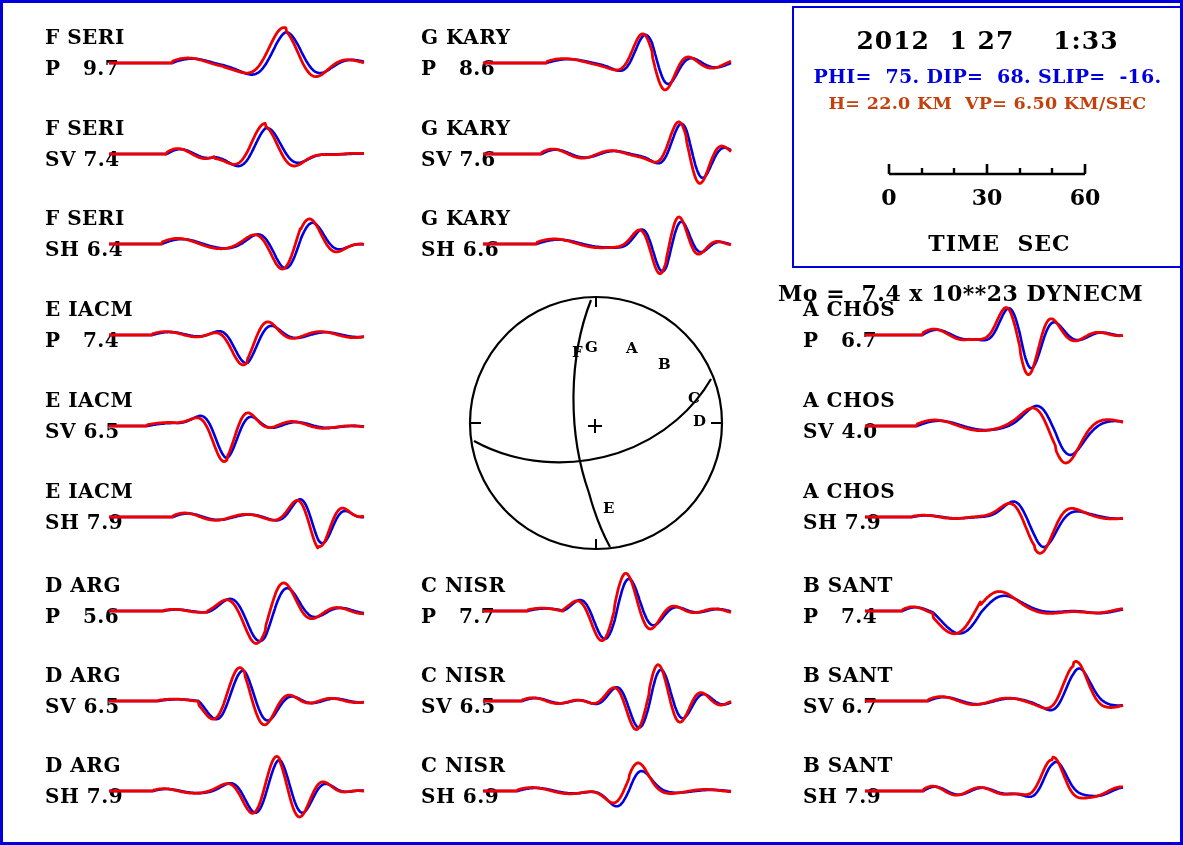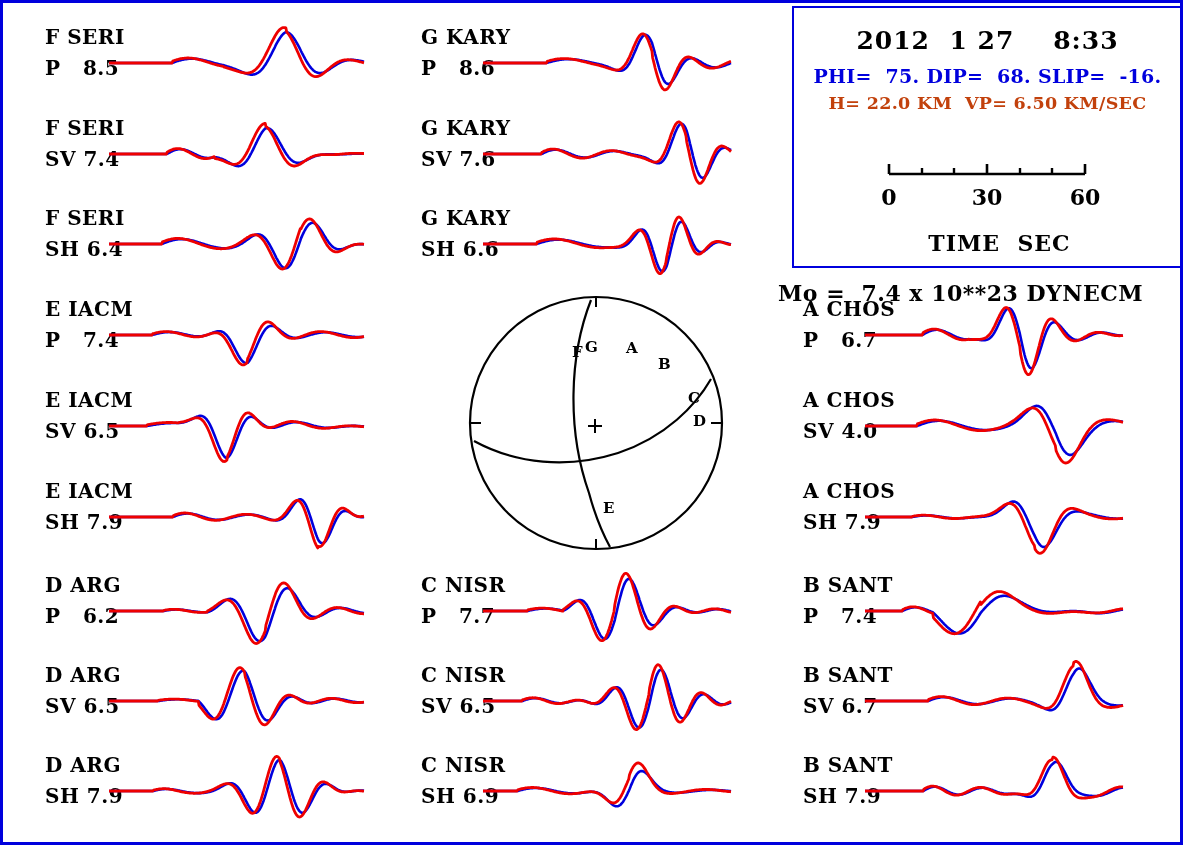--- a/index.html
+++ b/index.html
@@ -109,21 +109,21 @@
   }
 </style>
 </head>
 <body>
 
 <div id="page">
 
   <div id="wf-container">
       <div class="wf-panel" style="left: 42px; top: 22px; width: 319px; height: 84px;">
         <div class="wf-label wf-sta">F SERI</div>
-        <div class="wf-label wf-pha">P   8.5</div>
+        <div class="wf-label wf-pha">P   9.7</div>
         <svg class="wf-svg" width="265" height="84" style="left: 64px; top: 0px;">
           <g transform="translate(0,38)">
             <path d="M 0.0 0.0 L 0.8 0.0 L 1.6 0.0 L 2.4 0.0 L 3.2 0.0 L 4.0 0.0 L 4.8 0.0 L 5.6 0.0 L 6.4 0.0 L 7.2 0.0 L 8.0 0.0 L 8.8 0.0 L 9.6 0.0 L 10.4 0.0 L 11.2 0.0 L 12.0 0.0 L 12.8 0.0 L 13.5 0.0 L 14.3 0.0 L 15.1 0.0 L 15.9 0.0 L 16.7 0.0 L 17.5 0.0 L 18.3 0.0 L 19.1 0.0 L 19.9 0.0 L 20.7 0.0 L 21.5 0.0 L 22.3 0.0 L 23.1 0.0 L 23.9 0.0 L 24.7 0.0 L 25.5 0.0 L 26.3 0.0 L 27.1 0.0 L 27.9 0.0 L 28.7 0.0 L 29.5 0.0 L 30.3 0.0 L 31.1 0.0 L 31.9 0.0 L 32.7 0.0 L 33.5 0.0 L 34.3 0.0 L 35.1 0.0 L 35.9 0.0 L 36.7 0.0 L 37.5 0.0 L 38.3 0.0 L 39.0 0.0 L 39.8 0.0 L 40.6 0.0 L 41.4 0.0 L 42.2 0.0 L 43.0 0.0 L 43.8 0.0 L 44.6 0.0 L 45.4 0.0 L 46.2 0.0 L 47.0 0.0 L 47.8 0.0 L 48.6 0.0 L 49.4 0.0 L 50.2 0.0 L 51.0 0.0 L 51.8 0.0 L 52.6 0.0 L 53.4 0.0 L 54.2 0.0 L 55.0 0.0 L 55.8 0.0 L 56.6 0.0 L 57.4 0.0 L 58.2 0.0 L 59.0 0.0 L 59.8 0.0 L 60.6 0.0 L 61.4 0.0 L 62.2 0.0 L 63.0 0.0 L 63.8 -0.3 L 64.5 -0.6 L 65.3 -0.8 L 66.1 -1.1 L 66.9 -1.4 L 67.7 -1.7 L 68.5 -1.9 L 69.3 -2.1 L 70.1 -2.4 L 70.9 -2.6 L 71.7 -2.8 L 72.5 -3.0 L 73.3 -3.2 L 74.1 -3.4 L 74.9 -3.5 L 75.7 -3.7 L 76.5 -3.8 L 77.3 -3.9 L 78.1 -4.0 L 78.9 -4.1 L 79.7 -4.2 L 80.5 -4.2 L 81.3 -4.3 L 82.1 -4.3 L 82.9 -4.3 L 83.7 -4.3 L 84.5 -4.3 L 85.3 -4.3 L 86.1 -4.2 L 86.9 -4.1 L 87.7 -4.1 L 88.5 -4.0 L 89.3 -3.9 L 90.0 -3.8 L 90.8 -3.6 L 91.6 -3.5 L 92.4 -3.3 L 93.2 -3.2 L 94.0 -3.0 L 94.8 -2.8 L 95.6 -2.6 L 96.4 -2.4 L 97.2 -2.2 L 98.0 -2.0 L 98.8 -1.8 L 99.6 -1.6 L 100.4 -1.4 L 101.2 -1.2 L 102.0 -0.9 L 102.8 -0.7 L 103.6 -0.5 L 104.4 -0.3 L 105.2 -0.0 L 106.0 0.2 L 106.8 0.4 L 107.6 0.6 L 108.4 0.8 L 109.2 1.0 L 110.0 1.2 L 110.8 1.4 L 111.6 1.6 L 112.4 1.8 L 113.2 2.0 L 114.0 2.1 L 114.8 2.3 L 115.5 2.5 L 116.3 2.8 L 117.1 3.0 L 117.9 3.3 L 118.7 3.5 L 119.5 3.7 L 120.3 4.0 L 121.1 4.3 L 121.9 4.5 L 122.7 4.8 L 123.5 5.1 L 124.3 5.4 L 125.1 5.7 L 125.9 6.0 L 126.7 6.3 L 127.5 6.6 L 128.3 6.9 L 129.1 7.3 L 129.9 7.6 L 130.7 7.9 L 131.5 8.3 L 132.3 8.6 L 133.1 9.0 L 133.9 9.3 L 134.7 9.6 L 135.5 9.9 L 136.3 10.2 L 137.1 10.5 L 137.9 10.7 L 138.7 11.0 L 139.5 11.2 L 140.3 11.3 L 141.0 11.5 L 141.8 11.6 L 142.6 11.6 L 143.4 11.6 L 144.2 11.5 L 145.0 11.4 L 145.8 11.2 L 146.6 11.0 L 147.4 10.6 L 148.2 10.2 L 149.0 9.8 L 149.8 9.2 L 150.6 8.6 L 151.4 7.9 L 152.2 7.1 L 153.0 6.2 L 153.8 5.3 L 154.6 4.2 L 155.4 3.1 L 156.2 2.0 L 157.0 0.7 L 157.8 -0.6 L 158.6 -2.0 L 159.4 -3.4 L 160.2 -4.8 L 161.0 -6.3 L 161.8 -7.9 L 162.6 -9.4 L 163.4 -11.0 L 164.2 -12.6 L 165.0 -14.2 L 165.8 -15.7 L 166.5 -17.3 L 167.3 -18.8 L 168.1 -20.3 L 168.9 -21.7 L 169.7 -23.0 L 170.5 -24.3 L 171.3 -25.5 L 172.1 -26.6 L 172.9 -27.6 L 173.7 -28.5 L 174.5 -29.3 L 175.3 -30.0 L 176.1 -30.5 L 176.9 -30.9 L 177.7 -30.9 L 178.5 -30.7 L 179.3 -30.3 L 180.1 -29.9 L 180.9 -29.3 L 181.7 -28.6 L 182.5 -27.8 L 183.3 -26.9 L 184.1 -25.8 L 184.9 -24.7 L 185.7 -23.5 L 186.5 -22.3 L 187.3 -20.9 L 188.1 -19.5 L 188.9 -18.1 L 189.7 -16.6 L 190.5 -15.1 L 191.3 -13.5 L 192.0 -12.0 L 192.8 -10.4 L 193.6 -8.9 L 194.4 -7.3 L 195.2 -5.8 L 196.0 -4.3 L 196.8 -2.9 L 197.6 -1.5 L 198.4 -0.2 L 199.2 1.1 L 200.0 2.2 L 200.8 3.4 L 201.6 4.4 L 202.4 5.4 L 203.2 6.2 L 204.0 7.0 L 204.8 7.7 L 205.6 8.3 L 206.4 8.8 L 207.2 9.2 L 208.0 9.6 L 208.8 9.8 L 209.6 10.0 L 210.4 10.1 L 211.2 10.1 L 212.0 10.0 L 212.8 9.9 L 213.6 9.7 L 214.4 9.5 L 215.2 9.2 L 216.0 8.8 L 216.8 8.5 L 217.5 8.0 L 218.3 7.6 L 219.1 7.1 L 219.9 6.6 L 220.7 6.1 L 221.5 5.5 L 222.3 5.0 L 223.1 4.4 L 223.9 3.9 L 224.7 3.4 L 225.5 2.8 L 226.3 2.3 L 227.1 1.8 L 227.9 1.3 L 228.7 0.9 L 229.5 0.4 L 230.3 -0.0 L 231.1 -0.4 L 231.9 -0.8 L 232.7 -1.1 L 233.5 -1.4 L 234.3 -1.7 L 235.1 -2.0 L 235.9 -2.2 L 236.7 -2.4 L 237.5 -2.6 L 238.3 -2.8 L 239.1 -2.9 L 239.9 -3.0 L 240.7 -3.0 L 241.5 -3.1 L 242.3 -3.1 L 243.0 -3.1 L 243.8 -3.1 L 244.6 -3.1 L 245.4 -3.0 L 246.2 -2.9 L 247.0 -2.8 L 247.8 -2.7 L 248.6 -2.6 L 249.4 -2.5 L 250.2 -2.3 L 251.0 -2.2 L 251.8 -2.0 L 252.6 -1.9 L 253.4 -1.7 L 254.2 -1.5 L 255.0 -1.3" fill="none" stroke="#0000dd" stroke-width="2.6" stroke-linejoin="round"></path>
             <path d="M 0.0 0.0 L 0.8 0.0 L 1.6 0.0 L 2.4 0.0 L 3.2 0.0 L 4.0 0.0 L 4.8 0.0 L 5.6 0.0 L 6.4 0.0 L 7.2 0.0 L 8.0 0.0 L 8.8 0.0 L 9.6 0.0 L 10.4 0.0 L 11.2 0.0 L 12.0 0.0 L 12.8 0.0 L 13.5 0.0 L 14.3 0.0 L 15.1 0.0 L 15.9 0.0 L 16.7 0.0 L 17.5 0.0 L 18.3 0.0 L 19.1 0.0 L 19.9 0.0 L 20.7 0.0 L 21.5 0.0 L 22.3 0.0 L 23.1 0.0 L 23.9 0.0 L 24.7 0.0 L 25.5 0.0 L 26.3 0.0 L 27.1 0.0 L 27.9 0.0 L 28.7 0.0 L 29.5 0.0 L 30.3 0.0 L 31.1 0.0 L 31.9 0.0 L 32.7 0.0 L 33.5 0.0 L 34.3 0.0 L 35.1 0.0 L 35.9 0.0 L 36.7 0.0 L 37.5 0.0 L 38.3 0.0 L 39.0 0.0 L 39.8 0.0 L 40.6 0.0 L 41.4 0.0 L 42.2 0.0 L 43.0 0.0 L 43.8 0.0 L 44.6 0.0 L 45.4 0.0 L 46.2 0.0 L 47.0 0.0 L 47.8 0.0 L 48.6 0.0 L 49.4 0.0 L 50.2 0.0 L 51.0 0.0 L 51.8 0.0 L 52.6 0.0 L 53.4 0.0 L 54.2 0.0 L 55.0 0.0 L 55.8 0.0 L 56.6 0.0 L 57.4 0.0 L 58.2 0.0 L 59.0 0.0 L 59.8 0.0 L 60.6 0.0 L 61.4 0.0 L 62.2 0.0 L 63.0 0.0 L 63.8 -1.9 L 64.5 -2.2 L 65.3 -2.5 L 66.1 -2.8 L 66.9 -3.0 L 67.7 -3.3 L 68.5 -3.5 L 69.3 -3.7 L 70.1 -3.9 L 70.9 -4.1 L 71.7 -4.3 L 72.5 -4.4 L 73.3 -4.5 L 74.1 -4.6 L 74.9 -4.7 L 75.7 -4.8 L 76.5 -4.9 L 77.3 -4.9 L 78.1 -5.0 L 78.9 -5.0 L 79.7 -5.0 L 80.5 -4.9 L 81.3 -4.9 L 82.1 -4.8 L 82.9 -4.8 L 83.7 -4.7 L 84.5 -4.6 L 85.3 -4.4 L 86.1 -4.3 L 86.9 -4.2 L 87.7 -4.0 L 88.5 -3.8 L 89.3 -3.6 L 90.0 -3.4 L 90.8 -3.2 L 91.6 -3.0 L 92.4 -2.8 L 93.2 -2.5 L 94.0 -2.3 L 94.8 -2.1 L 95.6 -1.8 L 96.4 -1.6 L 97.2 -1.3 L 98.0 -1.0 L 98.8 -0.8 L 99.6 -0.5 L 100.4 -0.3 L 101.2 -0.0 L 102.0 0.3 L 102.8 0.5 L 103.6 0.8 L 104.4 1.0 L 105.2 1.2 L 106.0 1.5 L 106.8 1.7 L 107.6 1.9 L 108.4 2.1 L 109.2 2.3 L 110.0 2.5 L 110.8 2.7 L 111.6 2.8 L 112.4 3.0 L 113.2 3.1 L 114.0 3.2 L 114.8 3.9 L 115.5 4.2 L 116.3 4.4 L 117.1 4.6 L 117.9 4.9 L 118.7 5.1 L 119.5 5.4 L 120.3 5.6 L 121.1 5.9 L 121.9 6.1 L 122.7 6.4 L 123.5 6.6 L 124.3 6.9 L 125.1 7.2 L 125.9 7.4 L 126.7 7.7 L 127.5 7.9 L 128.3 8.2 L 129.1 8.4 L 129.9 8.7 L 130.7 8.9 L 131.5 9.1 L 132.3 9.4 L 133.1 9.5 L 133.9 9.7 L 134.7 9.9 L 135.5 10.0 L 136.3 10.1 L 137.1 10.1 L 137.9 10.1 L 138.7 10.1 L 139.5 10.0 L 140.3 9.9 L 141.0 9.7 L 141.8 9.4 L 142.6 9.1 L 143.4 8.8 L 144.2 8.3 L 145.0 7.8 L 145.8 7.2 L 146.6 6.5 L 147.4 5.8 L 148.2 4.9 L 149.0 4.0 L 149.8 3.1 L 150.6 2.0 L 151.4 0.9 L 152.2 -0.4 L 153.0 -1.6 L 153.8 -3.0 L 154.6 -4.4 L 155.4 -5.9 L 156.2 -7.4 L 157.0 -9.0 L 157.8 -10.6 L 158.6 -12.2 L 159.4 -13.8 L 160.2 -15.5 L 161.0 -17.1 L 161.8 -18.8 L 162.6 -20.4 L 163.4 -22.0 L 164.2 -23.5 L 165.0 -25.0 L 165.8 -26.5 L 166.5 -27.8 L 167.3 -29.1 L 168.1 -30.3 L 168.9 -31.3 L 169.7 -32.3 L 170.5 -33.2 L 171.3 -33.9 L 172.1 -34.5 L 172.9 -34.9 L 173.7 -35.3 L 174.5 -35.4 L 175.3 -35.4 L 176.1 -35.3 L 176.9 -35.1 L 177.7 -31.0 L 178.5 -30.1 L 179.3 -29.1 L 180.1 -28.0 L 180.9 -26.7 L 181.7 -25.4 L 182.5 -24.0 L 183.3 -22.5 L 184.1 -20.9 L 184.9 -19.3 L 185.7 -17.6 L 186.5 -15.8 L 187.3 -14.1 L 188.1 -12.3 L 188.9 -10.5 L 189.7 -8.7 L 190.5 -6.9 L 191.3 -5.2 L 192.0 -3.5 L 192.8 -1.8 L 193.6 -0.2 L 194.4 1.4 L 195.2 2.9 L 196.0 4.3 L 196.8 5.6 L 197.6 6.8 L 198.4 7.9 L 199.2 9.0 L 200.0 9.9 L 200.8 10.7 L 201.6 11.5 L 202.4 12.1 L 203.2 12.6 L 204.0 13.0 L 204.8 13.3 L 205.6 13.5 L 206.4 13.6 L 207.2 13.6 L 208.0 13.5 L 208.8 13.4 L 209.6 13.1 L 210.4 12.8 L 211.2 12.4 L 212.0 12.0 L 212.8 11.5 L 213.6 11.0 L 214.4 10.4 L 215.2 9.8 L 216.0 9.1 L 216.8 8.4 L 217.5 7.8 L 218.3 7.1 L 219.1 6.4 L 219.9 5.7 L 220.7 5.0 L 221.5 4.3 L 222.3 3.6 L 223.1 3.0 L 223.9 2.4 L 224.7 1.8 L 225.5 1.2 L 226.3 0.7 L 227.1 0.2 L 227.9 -0.3 L 228.7 -0.8 L 229.5 -1.2 L 230.3 -1.5 L 231.1 -1.9 L 231.9 -2.1 L 232.7 -2.4 L 233.5 -2.6 L 234.3 -2.8 L 235.1 -3.0 L 235.9 -3.1 L 236.7 -3.2 L 237.5 -3.2 L 238.3 -3.3 L 239.1 -3.3 L 239.9 -3.2 L 240.7 -3.2 L 241.5 -3.1 L 242.3 -3.0 L 243.0 -2.9 L 243.8 -2.8 L 244.6 -2.7 L 245.4 -2.5 L 246.2 -2.3 L 247.0 -2.2 L 247.8 -2.0 L 248.6 -1.8 L 249.4 -1.6 L 250.2 -1.4 L 251.0 -1.2 L 251.8 -1.0 L 252.6 -0.8 L 253.4 -0.6 L 254.2 -0.4 L 255.0 -0.2" fill="none" stroke="#ee0000" stroke-width="2.8" stroke-linejoin="round"></path>
           </g>
         </svg>
       </div>
       <div class="wf-panel" style="left: 42px; top: 113px; width: 319px; height: 84px;">
         <div class="wf-label wf-sta">F SERI</div>
         <div class="wf-label wf-pha">SV 7.4</div>
@@ -169,21 +169,21 @@
         <div class="wf-label wf-pha">SH 7.9</div>
         <svg class="wf-svg" width="265" height="84" style="left: 64px; top: 0px;">
           <g transform="translate(0,38)">
             <path d="M 0.0 0.0 L 0.8 0.0 L 1.6 0.0 L 2.4 0.0 L 3.2 0.0 L 4.0 0.0 L 4.8 0.0 L 5.6 0.0 L 6.4 0.0 L 7.2 0.0 L 8.0 0.0 L 8.8 0.0 L 9.6 0.0 L 10.4 0.0 L 11.2 0.0 L 12.0 0.0 L 12.8 0.0 L 13.5 0.0 L 14.3 0.0 L 15.1 0.0 L 15.9 0.0 L 16.7 0.0 L 17.5 0.0 L 18.3 0.0 L 19.1 0.0 L 19.9 0.0 L 20.7 0.0 L 21.5 0.0 L 22.3 0.0 L 23.1 0.0 L 23.9 0.0 L 24.7 0.0 L 25.5 0.0 L 26.3 0.0 L 27.1 0.0 L 27.9 0.0 L 28.7 0.0 L 29.5 0.0 L 30.3 0.0 L 31.1 0.0 L 31.9 0.0 L 32.7 0.0 L 33.5 0.0 L 34.3 0.0 L 35.1 0.0 L 35.9 0.0 L 36.7 0.0 L 37.5 0.0 L 38.3 0.0 L 39.0 0.0 L 39.8 0.0 L 40.6 0.0 L 41.4 0.0 L 42.2 0.0 L 43.0 0.0 L 43.8 0.0 L 44.6 0.0 L 45.4 0.0 L 46.2 0.0 L 47.0 0.0 L 47.8 0.0 L 48.6 0.0 L 49.4 0.0 L 50.2 0.0 L 51.0 0.0 L 51.8 0.0 L 52.6 0.0 L 53.4 0.0 L 54.2 0.0 L 55.0 0.0 L 55.8 0.0 L 56.6 0.0 L 57.4 0.0 L 58.2 0.0 L 59.0 0.0 L 59.8 0.0 L 60.6 0.0 L 61.4 0.0 L 62.2 0.0 L 63.0 0.0 L 63.8 0.0 L 64.5 -0.2 L 65.3 -0.5 L 66.1 -0.8 L 66.9 -1.1 L 67.7 -1.4 L 68.5 -1.7 L 69.3 -1.9 L 70.1 -2.2 L 70.9 -2.4 L 71.7 -2.6 L 72.5 -2.8 L 73.3 -3.0 L 74.1 -3.1 L 74.9 -3.2 L 75.7 -3.3 L 76.5 -3.4 L 77.3 -3.5 L 78.1 -3.5 L 78.9 -3.5 L 79.7 -3.5 L 80.5 -3.4 L 81.3 -3.4 L 82.1 -3.3 L 82.9 -3.2 L 83.7 -3.1 L 84.5 -2.9 L 85.3 -2.8 L 86.1 -2.6 L 86.9 -2.4 L 87.7 -2.2 L 88.5 -2.0 L 89.3 -1.7 L 90.0 -1.5 L 90.8 -1.2 L 91.6 -1.0 L 92.4 -0.7 L 93.2 -0.5 L 94.0 -0.2 L 94.8 0.0 L 95.6 0.3 L 96.4 0.5 L 97.2 0.8 L 98.0 1.0 L 98.8 1.3 L 99.6 1.5 L 100.4 1.7 L 101.2 1.9 L 102.0 2.0 L 102.8 2.2 L 103.6 2.4 L 104.4 2.5 L 105.2 2.6 L 106.0 2.7 L 106.8 2.8 L 107.6 2.8 L 108.4 2.9 L 109.2 2.9 L 110.0 2.9 L 110.8 2.9 L 111.6 2.8 L 112.4 2.8 L 113.2 2.7 L 114.0 2.6 L 114.8 2.5 L 115.5 2.4 L 116.3 2.2 L 117.1 2.1 L 117.9 1.9 L 118.7 1.7 L 119.5 1.5 L 120.3 1.3 L 121.1 1.1 L 121.9 0.9 L 122.7 0.7 L 123.5 0.5 L 124.3 0.3 L 125.1 0.1 L 125.9 -0.1 L 126.7 -0.3 L 127.5 -0.5 L 128.3 -0.7 L 129.1 -0.9 L 129.9 -1.1 L 130.7 -1.3 L 131.5 -1.5 L 132.3 -1.6 L 133.1 -1.8 L 133.9 -1.9 L 134.7 -2.0 L 135.5 -2.1 L 136.3 -2.2 L 137.1 -2.3 L 137.9 -2.3 L 138.7 -2.4 L 139.5 -2.4 L 140.3 -2.4 L 141.0 -2.4 L 141.8 -2.4 L 142.6 -2.3 L 143.4 -2.3 L 144.2 -2.2 L 145.0 -2.1 L 145.8 -2.0 L 146.6 -1.9 L 147.4 -1.7 L 148.2 -1.6 L 149.0 -1.4 L 149.8 -1.2 L 150.6 -1.0 L 151.4 -0.8 L 152.2 -0.6 L 153.0 -0.4 L 153.8 -0.1 L 154.6 0.1 L 155.4 0.4 L 156.2 0.6 L 157.0 0.9 L 157.8 1.2 L 158.6 1.5 L 159.4 1.7 L 160.2 2.0 L 161.0 2.2 L 161.8 2.5 L 162.6 2.7 L 163.4 2.9 L 164.2 3.1 L 165.0 3.2 L 165.8 3.3 L 166.5 3.4 L 167.3 3.4 L 168.1 3.4 L 168.9 3.3 L 169.7 3.1 L 170.5 2.9 L 171.3 2.6 L 172.1 2.2 L 172.9 1.8 L 173.7 1.3 L 174.5 0.6 L 175.3 -0.1 L 176.1 -0.8 L 176.9 -1.7 L 177.7 -2.6 L 178.5 -3.6 L 179.3 -4.7 L 180.1 -5.8 L 180.9 -6.9 L 181.7 -8.1 L 182.5 -9.3 L 183.3 -10.4 L 184.1 -11.6 L 184.9 -12.7 L 185.7 -13.8 L 186.5 -14.7 L 187.3 -15.6 L 188.1 -16.3 L 188.9 -16.9 L 189.7 -17.4 L 190.5 -17.6 L 191.3 -17.7 L 192.0 -17.6 L 192.8 -17.2 L 193.6 -16.6 L 194.4 -15.8 L 195.2 -14.8 L 196.0 -13.5 L 196.8 -12.1 L 197.6 -10.4 L 198.4 -8.5 L 199.2 -6.5 L 200.0 -4.3 L 200.8 -1.9 L 201.6 0.5 L 202.4 3.0 L 203.2 5.6 L 204.0 8.1 L 204.8 10.7 L 205.6 13.1 L 206.4 15.5 L 207.2 17.8 L 208.0 19.9 L 208.8 21.8 L 209.6 23.4 L 210.4 24.5 L 211.2 25.3 L 212.0 25.8 L 212.8 26.1 L 213.6 26.2 L 214.4 26.0 L 215.2 25.5 L 216.0 24.9 L 216.8 24.0 L 217.5 22.9 L 218.3 21.6 L 219.1 20.2 L 219.9 18.6 L 220.7 16.9 L 221.5 15.1 L 222.3 13.3 L 223.1 11.5 L 223.9 9.6 L 224.7 7.8 L 225.5 6.0 L 226.3 4.3 L 227.1 2.7 L 227.9 1.2 L 228.7 -0.1 L 229.5 -1.4 L 230.3 -2.5 L 231.1 -3.4 L 231.9 -4.2 L 232.7 -4.9 L 233.5 -5.4 L 234.3 -5.7 L 235.1 -5.9 L 235.9 -6.0 L 236.7 -6.0 L 237.5 -5.9 L 238.3 -5.7 L 239.1 -5.4 L 239.9 -5.0 L 240.7 -4.6 L 241.5 -4.2 L 242.3 -3.7 L 243.0 -3.2 L 243.8 -2.8 L 244.6 -2.3 L 245.4 -1.9 L 246.2 -1.5 L 247.0 -1.1 L 247.8 -0.8 L 248.6 -0.5 L 249.4 -0.3 L 250.2 -0.1 L 251.0 0.0 L 251.8 0.1 L 252.6 0.1 L 253.4 0.1 L 254.2 0.1 L 255.0 -0.0" fill="none" stroke="#0000dd" stroke-width="2.6" stroke-linejoin="round"></path>
             <path d="M 0.0 0.0 L 0.8 0.0 L 1.6 0.0 L 2.4 0.0 L 3.2 0.0 L 4.0 0.0 L 4.8 0.0 L 5.6 0.0 L 6.4 0.0 L 7.2 0.0 L 8.0 0.0 L 8.8 0.0 L 9.6 0.0 L 10.4 0.0 L 11.2 0.0 L 12.0 0.0 L 12.8 0.0 L 13.5 0.0 L 14.3 0.0 L 15.1 0.0 L 15.9 0.0 L 16.7 0.0 L 17.5 0.0 L 18.3 0.0 L 19.1 0.0 L 19.9 0.0 L 20.7 0.0 L 21.5 0.0 L 22.3 0.0 L 23.1 0.0 L 23.9 0.0 L 24.7 0.0 L 25.5 0.0 L 26.3 0.0 L 27.1 0.0 L 27.9 0.0 L 28.7 0.0 L 29.5 0.0 L 30.3 0.0 L 31.1 0.0 L 31.9 0.0 L 32.7 0.0 L 33.5 0.0 L 34.3 0.0 L 35.1 0.0 L 35.9 0.0 L 36.7 0.0 L 37.5 0.0 L 38.3 0.0 L 39.0 0.0 L 39.8 0.0 L 40.6 0.0 L 41.4 0.0 L 42.2 0.0 L 43.0 0.0 L 43.8 0.0 L 44.6 0.0 L 45.4 0.0 L 46.2 0.0 L 47.0 0.0 L 47.8 0.0 L 48.6 0.0 L 49.4 0.0 L 50.2 0.0 L 51.0 0.0 L 51.8 0.0 L 52.6 0.0 L 53.4 0.0 L 54.2 0.0 L 55.0 0.0 L 55.8 0.0 L 56.6 0.0 L 57.4 0.0 L 58.2 0.0 L 59.0 0.0 L 59.8 0.0 L 60.6 0.0 L 61.4 0.0 L 62.2 0.0 L 63.0 0.0 L 63.8 0.0 L 64.5 -1.5 L 65.3 -1.8 L 66.1 -2.1 L 66.9 -2.4 L 67.7 -2.7 L 68.5 -2.9 L 69.3 -3.1 L 70.1 -3.3 L 70.9 -3.5 L 71.7 -3.6 L 72.5 -3.8 L 73.3 -3.9 L 74.1 -3.9 L 74.9 -4.0 L 75.7 -4.0 L 76.5 -4.0 L 77.3 -3.9 L 78.1 -3.9 L 78.9 -3.8 L 79.7 -3.7 L 80.5 -3.5 L 81.3 -3.4 L 82.1 -3.2 L 82.9 -3.0 L 83.7 -2.8 L 84.5 -2.5 L 85.3 -2.3 L 86.1 -2.0 L 86.9 -1.8 L 87.7 -1.5 L 88.5 -1.2 L 89.3 -0.9 L 90.0 -0.6 L 90.8 -0.3 L 91.6 -0.0 L 92.4 0.3 L 93.2 0.6 L 94.0 0.8 L 94.8 1.1 L 95.6 1.4 L 96.4 1.6 L 97.2 1.9 L 98.0 2.1 L 98.8 2.3 L 99.6 2.5 L 100.4 2.6 L 101.2 2.8 L 102.0 2.9 L 102.8 3.0 L 103.6 3.1 L 104.4 3.2 L 105.2 3.3 L 106.0 3.3 L 106.8 3.3 L 107.6 3.3 L 108.4 3.2 L 109.2 3.2 L 110.0 3.1 L 110.8 3.0 L 111.6 2.9 L 112.4 2.7 L 113.2 2.6 L 114.0 2.4 L 114.8 2.2 L 115.5 2.0 L 116.3 1.8 L 117.1 1.6 L 117.9 1.4 L 118.7 1.1 L 119.5 0.9 L 120.3 0.7 L 121.1 0.4 L 121.9 0.2 L 122.7 -0.1 L 123.5 -0.3 L 124.3 -0.5 L 125.1 -0.8 L 125.9 -1.0 L 126.7 -1.2 L 127.5 -1.4 L 128.3 -1.6 L 129.1 -1.8 L 129.9 -2.0 L 130.7 -2.1 L 131.5 -2.2 L 132.3 -2.4 L 133.1 -2.5 L 133.9 -2.6 L 134.7 -2.6 L 135.5 -2.7 L 136.3 -2.7 L 137.1 -2.7 L 137.9 -2.7 L 138.7 -2.7 L 139.5 -2.6 L 140.3 -2.6 L 141.0 -2.5 L 141.8 -2.4 L 142.6 -2.3 L 143.4 -2.2 L 144.2 -2.0 L 145.0 -1.9 L 145.8 -1.7 L 146.6 -1.5 L 147.4 -1.3 L 148.2 -1.1 L 149.0 -0.9 L 149.8 -0.6 L 150.6 -0.4 L 151.4 -0.1 L 152.2 0.1 L 153.0 0.4 L 153.8 0.7 L 154.6 0.9 L 155.4 1.2 L 156.2 1.5 L 157.0 1.7 L 157.8 2.0 L 158.6 2.2 L 159.4 2.4 L 160.2 2.6 L 161.0 2.8 L 161.8 3.0 L 162.6 3.1 L 163.4 3.2 L 164.2 3.2 L 165.0 3.2 L 165.8 3.2 L 166.5 3.1 L 167.3 2.9 L 168.1 2.7 L 168.9 2.4 L 169.7 2.0 L 170.5 1.5 L 171.3 1.0 L 172.1 0.4 L 172.9 -0.3 L 173.7 -1.0 L 174.5 -1.9 L 175.3 -2.8 L 176.1 -3.7 L 176.9 -4.7 L 177.7 -5.8 L 178.5 -6.9 L 179.3 -8.0 L 180.1 -9.1 L 180.9 -10.2 L 181.7 -11.3 L 182.5 -12.4 L 183.3 -13.3 L 184.1 -14.2 L 184.9 -15.0 L 185.7 -15.6 L 186.5 -16.1 L 187.3 -16.5 L 188.1 -16.6 L 188.9 -16.6 L 189.7 -16.3 L 190.5 -15.8 L 191.3 -15.1 L 192.0 -14.2 L 192.8 -13.0 L 193.6 -11.6 L 194.4 -10.0 L 195.2 -8.1 L 196.0 -6.1 L 196.8 -3.8 L 197.6 -1.4 L 198.4 1.1 L 199.2 3.7 L 200.0 6.4 L 200.8 9.2 L 201.6 11.9 L 202.4 14.6 L 203.2 17.2 L 204.0 19.8 L 204.8 22.2 L 205.6 24.4 L 206.4 26.4 L 207.2 28.2 L 208.0 29.7 L 208.8 30.9 L 209.6 29.4 L 210.4 29.6 L 211.2 29.6 L 212.0 29.2 L 212.8 28.6 L 213.6 27.8 L 214.4 26.7 L 215.2 25.3 L 216.0 23.8 L 216.8 22.1 L 217.5 20.2 L 218.3 18.2 L 219.1 16.1 L 219.9 13.9 L 220.7 11.8 L 221.5 9.6 L 222.3 7.4 L 223.1 5.3 L 223.9 3.3 L 224.7 1.4 L 225.5 -0.4 L 226.3 -2.0 L 227.1 -3.5 L 227.9 -4.8 L 228.7 -5.9 L 229.5 -6.8 L 230.3 -7.6 L 231.1 -8.2 L 231.9 -8.6 L 232.7 -8.8 L 233.5 -8.9 L 234.3 -8.8 L 235.1 -8.6 L 235.9 -8.3 L 236.7 -7.9 L 237.5 -7.4 L 238.3 -6.9 L 239.1 -6.3 L 239.9 -5.7 L 240.7 -5.1 L 241.5 -4.4 L 242.3 -3.8 L 243.0 -3.3 L 243.8 -2.7 L 244.6 -2.2 L 245.4 -1.8 L 246.2 -1.4 L 247.0 -1.1 L 247.8 -0.8 L 248.6 -0.6 L 249.4 -0.5 L 250.2 -0.4 L 251.0 -0.4 L 251.8 -0.4 L 252.6 -0.5 L 253.4 -0.6 L 254.2 -0.7 L 255.0 -0.9" fill="none" stroke="#ee0000" stroke-width="2.8" stroke-linejoin="round"></path>
           </g>
         </svg>
       </div>
       <div class="wf-panel" style="left: 42px; top: 570px; width: 319px; height: 84px;">
         <div class="wf-label wf-sta">D ARG</div>
-        <div class="wf-label wf-pha">P   6.2</div>
+        <div class="wf-label wf-pha">P   5.6</div>
         <svg class="wf-svg" width="265" height="84" style="left: 64px; top: 0px;">
           <g transform="translate(0,38)">
             <path d="M 0.0 0.0 L 0.8 0.0 L 1.6 0.0 L 2.4 0.0 L 3.2 0.0 L 4.0 0.0 L 4.8 0.0 L 5.6 0.0 L 6.4 0.0 L 7.2 0.0 L 8.0 0.0 L 8.8 0.0 L 9.6 0.0 L 10.4 0.0 L 11.2 0.0 L 12.0 0.0 L 12.8 0.0 L 13.5 0.0 L 14.3 0.0 L 15.1 0.0 L 15.9 0.0 L 16.7 0.0 L 17.5 0.0 L 18.3 0.0 L 19.1 0.0 L 19.9 0.0 L 20.7 0.0 L 21.5 0.0 L 22.3 0.0 L 23.1 0.0 L 23.9 0.0 L 24.7 0.0 L 25.5 0.0 L 26.3 0.0 L 27.1 0.0 L 27.9 0.0 L 28.7 0.0 L 29.5 0.0 L 30.3 0.0 L 31.1 0.0 L 31.9 0.0 L 32.7 0.0 L 33.5 0.0 L 34.3 0.0 L 35.1 0.0 L 35.9 0.0 L 36.7 0.0 L 37.5 0.0 L 38.3 0.0 L 39.0 0.0 L 39.8 0.0 L 40.6 0.0 L 41.4 0.0 L 42.2 0.0 L 43.0 0.0 L 43.8 0.0 L 44.6 0.0 L 45.4 0.0 L 46.2 0.0 L 47.0 0.0 L 47.8 0.0 L 48.6 0.0 L 49.4 0.0 L 50.2 0.0 L 51.0 0.0 L 51.8 0.0 L 52.6 0.0 L 53.4 0.0 L 54.2 0.0 L 55.0 -0.1 L 55.8 -0.3 L 56.6 -0.4 L 57.4 -0.6 L 58.2 -0.7 L 59.0 -0.8 L 59.8 -0.9 L 60.6 -1.0 L 61.4 -1.1 L 62.2 -1.2 L 63.0 -1.3 L 63.8 -1.3 L 64.5 -1.4 L 65.3 -1.4 L 66.1 -1.5 L 66.9 -1.5 L 67.7 -1.5 L 68.5 -1.5 L 69.3 -1.5 L 70.1 -1.4 L 70.9 -1.4 L 71.7 -1.3 L 72.5 -1.3 L 73.3 -1.2 L 74.1 -1.1 L 74.9 -1.0 L 75.7 -0.9 L 76.5 -0.8 L 77.3 -0.7 L 78.1 -0.6 L 78.9 -0.4 L 79.7 -0.3 L 80.5 -0.2 L 81.3 -0.1 L 82.1 0.1 L 82.9 0.2 L 83.7 0.3 L 84.5 0.4 L 85.3 0.5 L 86.1 0.6 L 86.9 0.7 L 87.7 0.8 L 88.5 0.9 L 89.3 1.0 L 90.0 1.1 L 90.8 1.1 L 91.6 1.2 L 92.4 1.2 L 93.2 1.2 L 94.0 1.3 L 94.8 1.3 L 95.6 1.3 L 96.4 1.2 L 97.2 1.2 L 98.0 1.2 L 98.8 1.1 L 99.6 0.8 L 100.4 0.5 L 101.2 0.1 L 102.0 -0.2 L 102.8 -0.7 L 103.6 -1.1 L 104.4 -1.6 L 105.2 -2.2 L 106.0 -2.7 L 106.8 -3.3 L 107.6 -3.9 L 108.4 -4.5 L 109.2 -5.2 L 110.0 -5.8 L 110.8 -6.5 L 111.6 -7.1 L 112.4 -7.7 L 113.2 -8.4 L 114.0 -9.0 L 114.8 -9.5 L 115.5 -10.1 L 116.3 -10.5 L 117.1 -11.0 L 117.9 -11.4 L 118.7 -11.7 L 119.5 -11.9 L 120.3 -12.0 L 121.1 -12.1 L 121.9 -12.1 L 122.7 -11.9 L 123.5 -11.7 L 124.3 -11.3 L 125.1 -10.9 L 125.9 -10.3 L 126.7 -9.6 L 127.5 -8.8 L 128.3 -7.8 L 129.1 -6.8 L 129.9 -5.6 L 130.7 -4.3 L 131.5 -3.0 L 132.3 -1.5 L 133.1 0.1 L 133.9 1.7 L 134.7 3.4 L 135.5 5.2 L 136.3 7.0 L 137.1 8.8 L 137.9 10.7 L 138.7 12.5 L 139.5 14.4 L 140.3 16.2 L 141.0 17.9 L 141.8 19.6 L 142.6 21.3 L 143.4 22.8 L 144.2 24.2 L 145.0 25.5 L 145.8 26.7 L 146.6 27.7 L 147.4 28.5 L 148.2 29.2 L 149.0 29.7 L 149.8 30.0 L 150.6 30.2 L 151.4 30.1 L 152.2 29.9 L 153.0 29.4 L 153.8 28.8 L 154.6 28.0 L 155.4 27.0 L 156.2 25.8 L 157.0 24.0 L 157.8 22.0 L 158.6 19.8 L 159.4 17.6 L 160.2 15.3 L 161.0 12.8 L 161.8 10.4 L 162.6 7.9 L 163.4 5.4 L 164.2 2.9 L 165.0 0.5 L 165.8 -1.9 L 166.5 -4.3 L 167.3 -6.5 L 168.1 -8.7 L 168.9 -10.7 L 169.7 -12.6 L 170.5 -14.4 L 171.3 -16.0 L 172.1 -17.5 L 172.9 -18.8 L 173.7 -19.9 L 174.5 -20.8 L 175.3 -21.6 L 176.1 -22.1 L 176.9 -22.5 L 177.7 -22.7 L 178.5 -22.8 L 179.3 -22.7 L 180.1 -22.4 L 180.9 -21.9 L 181.7 -21.3 L 182.5 -20.6 L 183.3 -19.8 L 184.1 -18.8 L 184.9 -17.8 L 185.7 -16.7 L 186.5 -15.5 L 187.3 -14.2 L 188.1 -13.0 L 188.9 -11.6 L 189.7 -10.3 L 190.5 -9.0 L 191.3 -7.7 L 192.0 -6.4 L 192.8 -5.1 L 193.6 -3.9 L 194.4 -2.7 L 195.2 -1.6 L 196.0 -0.5 L 196.8 0.5 L 197.6 1.4 L 198.4 2.2 L 199.2 3.0 L 200.0 3.7 L 200.8 4.3 L 201.6 4.8 L 202.4 5.2 L 203.2 5.5 L 204.0 5.7 L 204.8 5.9 L 205.6 6.0 L 206.4 6.0 L 207.2 6.0 L 208.0 5.9 L 208.8 5.7 L 209.6 5.5 L 210.4 5.2 L 211.2 4.9 L 212.0 4.5 L 212.8 4.2 L 213.6 3.8 L 214.4 3.3 L 215.2 2.9 L 216.0 2.5 L 216.8 2.0 L 217.5 1.6 L 218.3 1.1 L 219.1 0.7 L 219.9 0.2 L 220.7 -0.2 L 221.5 -0.6 L 222.3 -0.9 L 223.1 -1.3 L 223.9 -1.6 L 224.7 -1.9 L 225.5 -2.1 L 226.3 -2.4 L 227.1 -2.6 L 227.9 -2.7 L 228.7 -2.8 L 229.5 -2.9 L 230.3 -3.0 L 231.1 -3.1 L 231.9 -3.1 L 232.7 -3.0 L 233.5 -3.0 L 234.3 -2.9 L 235.1 -2.8 L 235.9 -2.7 L 236.7 -2.5 L 237.5 -2.4 L 238.3 -2.2 L 239.1 -2.0 L 239.9 -1.8 L 240.7 -1.6 L 241.5 -1.3 L 242.3 -1.1 L 243.0 -0.8 L 243.8 -0.6 L 244.6 -0.4 L 245.4 -0.1 L 246.2 0.1 L 247.0 0.4 L 247.8 0.6 L 248.6 0.8 L 249.4 1.0 L 250.2 1.2 L 251.0 1.4 L 251.8 1.6 L 252.6 1.8 L 253.4 1.9 L 254.2 2.0 L 255.0 2.1" fill="none" stroke="#0000dd" stroke-width="2.6" stroke-linejoin="round"></path>
             <path d="M 0.0 0.0 L 0.8 0.0 L 1.6 0.0 L 2.4 0.0 L 3.2 0.0 L 4.0 0.0 L 4.8 0.0 L 5.6 0.0 L 6.4 0.0 L 7.2 0.0 L 8.0 0.0 L 8.8 0.0 L 9.6 0.0 L 10.4 0.0 L 11.2 0.0 L 12.0 0.0 L 12.8 0.0 L 13.5 0.0 L 14.3 0.0 L 15.1 0.0 L 15.9 0.0 L 16.7 0.0 L 17.5 0.0 L 18.3 0.0 L 19.1 0.0 L 19.9 0.0 L 20.7 0.0 L 21.5 0.0 L 22.3 0.0 L 23.1 0.0 L 23.9 0.0 L 24.7 0.0 L 25.5 0.0 L 26.3 0.0 L 27.1 0.0 L 27.9 0.0 L 28.7 0.0 L 29.5 0.0 L 30.3 0.0 L 31.1 0.0 L 31.9 0.0 L 32.7 0.0 L 33.5 0.0 L 34.3 0.0 L 35.1 0.0 L 35.9 0.0 L 36.7 0.0 L 37.5 0.0 L 38.3 0.0 L 39.0 0.0 L 39.8 0.0 L 40.6 0.0 L 41.4 0.0 L 42.2 0.0 L 43.0 0.0 L 43.8 0.0 L 44.6 0.0 L 45.4 0.0 L 46.2 0.0 L 47.0 0.0 L 47.8 0.0 L 48.6 0.0 L 49.4 0.0 L 50.2 0.0 L 51.0 0.0 L 51.8 0.0 L 52.6 0.0 L 53.4 0.0 L 54.2 0.0 L 55.0 -0.7 L 55.8 -0.8 L 56.6 -1.0 L 57.4 -1.1 L 58.2 -1.2 L 59.0 -1.3 L 59.8 -1.4 L 60.6 -1.5 L 61.4 -1.6 L 62.2 -1.6 L 63.0 -1.7 L 63.8 -1.7 L 64.5 -1.7 L 65.3 -1.7 L 66.1 -1.7 L 66.9 -1.6 L 67.7 -1.6 L 68.5 -1.5 L 69.3 -1.5 L 70.1 -1.4 L 70.9 -1.3 L 71.7 -1.2 L 72.5 -1.1 L 73.3 -1.0 L 74.1 -0.9 L 74.9 -0.7 L 75.7 -0.6 L 76.5 -0.5 L 77.3 -0.3 L 78.1 -0.2 L 78.9 -0.0 L 79.7 0.1 L 80.5 0.3 L 81.3 0.4 L 82.1 0.5 L 82.9 0.7 L 83.7 0.8 L 84.5 0.9 L 85.3 1.0 L 86.1 1.1 L 86.9 1.2 L 87.7 1.2 L 88.5 1.3 L 89.3 1.4 L 90.0 1.4 L 90.8 1.4 L 91.6 1.4 L 92.4 1.4 L 93.2 1.4 L 94.0 1.4 L 94.8 1.4 L 95.6 1.3 L 96.4 1.3 L 97.2 1.2 L 98.0 1.1 L 98.8 -0.2 L 99.6 -0.6 L 100.4 -1.0 L 101.2 -1.5 L 102.0 -2.0 L 102.8 -2.5 L 103.6 -3.1 L 104.4 -3.6 L 105.2 -4.2 L 106.0 -4.8 L 106.8 -5.4 L 107.6 -6.0 L 108.4 -6.6 L 109.2 -7.2 L 110.0 -7.8 L 110.8 -8.4 L 111.6 -8.9 L 112.4 -9.4 L 113.2 -9.8 L 114.0 -10.2 L 114.8 -10.6 L 115.5 -10.8 L 116.3 -11.0 L 117.1 -11.1 L 117.9 -11.1 L 118.7 -11.1 L 119.5 -10.9 L 120.3 -10.6 L 121.1 -10.2 L 121.9 -9.7 L 122.7 -9.1 L 123.5 -8.3 L 124.3 -7.5 L 125.1 -6.5 L 125.9 -5.4 L 126.7 -4.2 L 127.5 -2.8 L 128.3 -1.4 L 129.1 0.1 L 129.9 1.7 L 130.7 3.4 L 131.5 5.2 L 132.3 7.0 L 133.1 8.9 L 133.9 10.8 L 134.7 12.7 L 135.5 14.6 L 136.3 16.5 L 137.1 18.4 L 137.9 20.2 L 138.7 22.0 L 139.5 23.6 L 140.3 25.2 L 141.0 26.7 L 141.8 28.0 L 142.6 29.2 L 143.4 30.2 L 144.2 31.0 L 145.0 31.7 L 145.8 32.1 L 146.6 32.4 L 147.4 32.5 L 148.2 32.3 L 149.0 32.0 L 149.8 31.4 L 150.6 30.6 L 151.4 29.6 L 152.2 28.5 L 153.0 27.1 L 153.8 25.5 L 154.6 23.8 L 155.4 21.9 L 156.2 19.9 L 157.0 13.8 L 157.8 11.1 L 158.6 8.3 L 159.4 5.5 L 160.2 2.7 L 161.0 -0.1 L 161.8 -2.8 L 162.6 -5.5 L 163.4 -8.1 L 164.2 -10.6 L 165.0 -13.0 L 165.8 -15.3 L 166.5 -17.4 L 167.3 -19.4 L 168.1 -21.1 L 168.9 -22.7 L 169.7 -24.1 L 170.5 -25.3 L 171.3 -26.3 L 172.1 -27.0 L 172.9 -27.6 L 173.7 -27.9 L 174.5 -28.1 L 175.3 -28.0 L 176.1 -27.8 L 176.9 -27.3 L 177.7 -26.7 L 178.5 -25.9 L 179.3 -25.0 L 180.1 -23.9 L 180.9 -22.7 L 181.7 -21.4 L 182.5 -20.0 L 183.3 -18.5 L 184.1 -16.9 L 184.9 -15.3 L 185.7 -13.7 L 186.5 -12.1 L 187.3 -10.4 L 188.1 -8.8 L 188.9 -7.2 L 189.7 -5.6 L 190.5 -4.1 L 191.3 -2.7 L 192.0 -1.3 L 192.8 -0.0 L 193.6 1.2 L 194.4 2.3 L 195.2 3.3 L 196.0 4.2 L 196.8 5.0 L 197.6 5.7 L 198.4 6.3 L 199.2 6.7 L 200.0 7.1 L 200.8 7.4 L 201.6 7.6 L 202.4 7.7 L 203.2 7.7 L 204.0 7.6 L 204.8 7.4 L 205.6 7.2 L 206.4 6.9 L 207.2 6.5 L 208.0 6.1 L 208.8 5.7 L 209.6 5.2 L 210.4 4.7 L 211.2 4.1 L 212.0 3.6 L 212.8 3.0 L 213.6 2.5 L 214.4 1.9 L 215.2 1.4 L 216.0 0.8 L 216.8 0.3 L 217.5 -0.2 L 218.3 -0.6 L 219.1 -1.1 L 219.9 -1.5 L 220.7 -1.8 L 221.5 -2.2 L 222.3 -2.5 L 223.1 -2.7 L 223.9 -2.9 L 224.7 -3.1 L 225.5 -3.3 L 226.3 -3.4 L 227.1 -3.4 L 227.9 -3.5 L 228.7 -3.4 L 229.5 -3.4 L 230.3 -3.3 L 231.1 -3.2 L 231.9 -3.1 L 232.7 -2.9 L 233.5 -2.7 L 234.3 -2.5 L 235.1 -2.3 L 235.9 -2.0 L 236.7 -1.8 L 237.5 -1.5 L 238.3 -1.2 L 239.1 -0.9 L 239.9 -0.7 L 240.7 -0.4 L 241.5 -0.1 L 242.3 0.2 L 243.0 0.5 L 243.8 0.8 L 244.6 1.0 L 245.4 1.3 L 246.2 1.5 L 247.0 1.7 L 247.8 1.9 L 248.6 2.1 L 249.4 2.2 L 250.2 2.4 L 251.0 2.5 L 251.8 2.6 L 252.6 2.7 L 253.4 2.7 L 254.2 2.8 L 255.0 2.8" fill="none" stroke="#ee0000" stroke-width="2.8" stroke-linejoin="round"></path>
           </g>
         </svg>
       </div>
       <div class="wf-panel" style="left: 42px; top: 660px; width: 319px; height: 84px;">
         <div class="wf-label wf-sta">D ARG</div>
         <div class="wf-label wf-pha">SV 6.5</div>
@@ -349,21 +349,21 @@
         <div class="bb-lab" style="left: 117px; top: 57px;">G</div>
         <div class="bb-lab" style="left: 158px; top: 58px;">A</div>
         <div class="bb-lab" style="left: 190px; top: 74px;">B</div>
         <div class="bb-lab" style="left: 220px; top: 108px;">C</div>
         <div class="bb-lab" style="left: 225px; top: 131px;">D</div>
         <div class="bb-lab" style="left: 135px; top: 218px;">E</div>
       </div>
   </div>
 
   <div id="infobox">
-    <div class="info-line" id="info-date">2012  1 27    8:33</div>
+    <div class="info-line" id="info-date">2012  1 27    1:33</div>
     <div class="info-line" id="info-phi">PHI=  75. DIP=  68. SLIP=  -16.</div>
     <div class="info-line" id="info-h">H= 22.0 KM  VP= 6.50 KM/SEC</div>
 
     <div id="scalebar">
       <svg width="391" height="30" viewBox="0 0 391 30">
         <line x1="95" y1="16" x2="291" y2="16" stroke="#000" stroke-width="2.6"></line>
         <line x1="95" y1="6" x2="95" y2="16" stroke="#000" stroke-width="2.6"></line>
         <line x1="193" y1="6" x2="193" y2="16" stroke="#000" stroke-width="2.6"></line>
         <line x1="291" y1="6" x2="291" y2="16" stroke="#000" stroke-width="2.6"></line>
         <line x1="128" y1="10" x2="128" y2="16" stroke="#000" stroke-width="2.4"></line>

